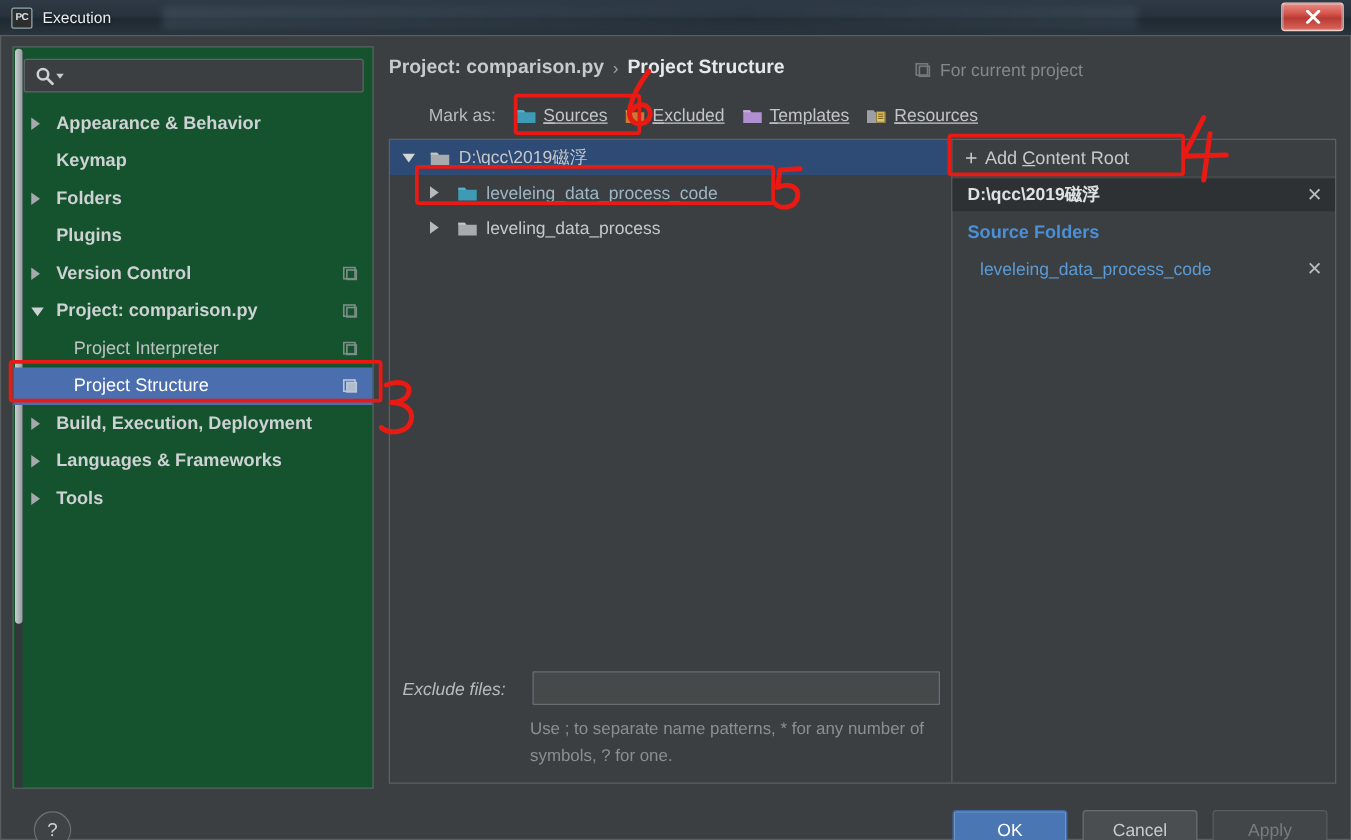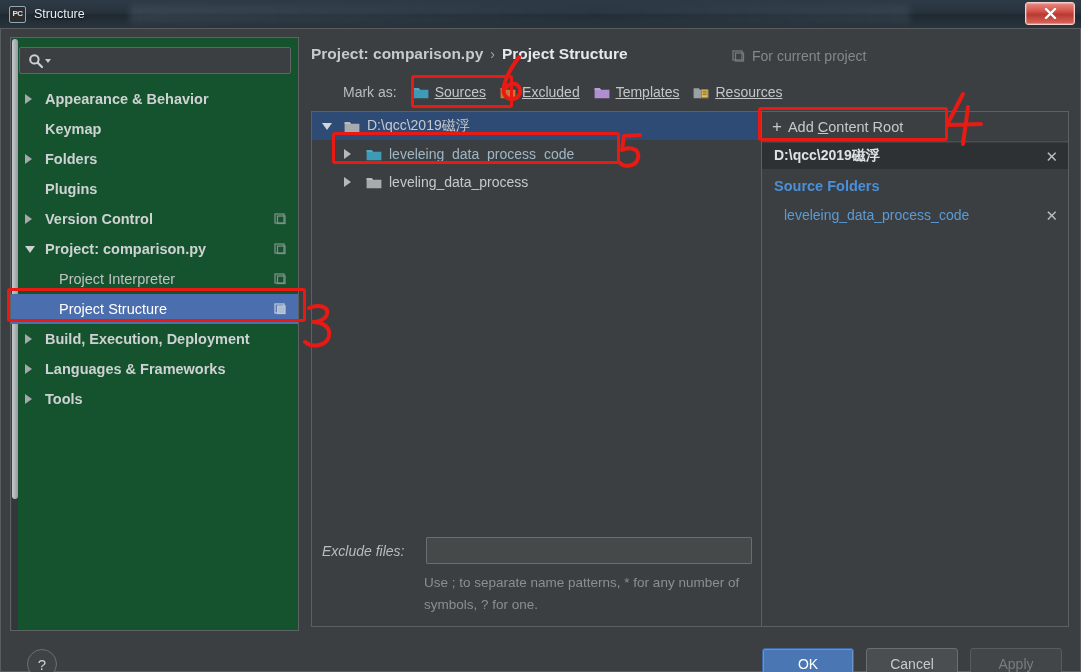--- a/index.html
+++ b/index.html
@@ -192,21 +192,21 @@
 </head>
 <body>
 
 <div id="root">
 
   <div class="titlebar">
     <div class="tb-blur"></div>
     <div class="tb-icon">
         <span>PC</span>
       </div>
-    <div class="tb-title">Structure</div>
+    <div class="tb-title">Execution</div>
     <div class="tb-close">
       <svg width="13" height="11" viewBox="0 0 13 11">
         <path d="M2 1 L11 10 M11 1 L2 10" stroke="#ffffff" stroke-width="2.4" stroke-linecap="round" fill="none"></path>
       </svg>
     </div>
   </div>
 
   <div class="dialog">
 
     <div class="sidebar">

